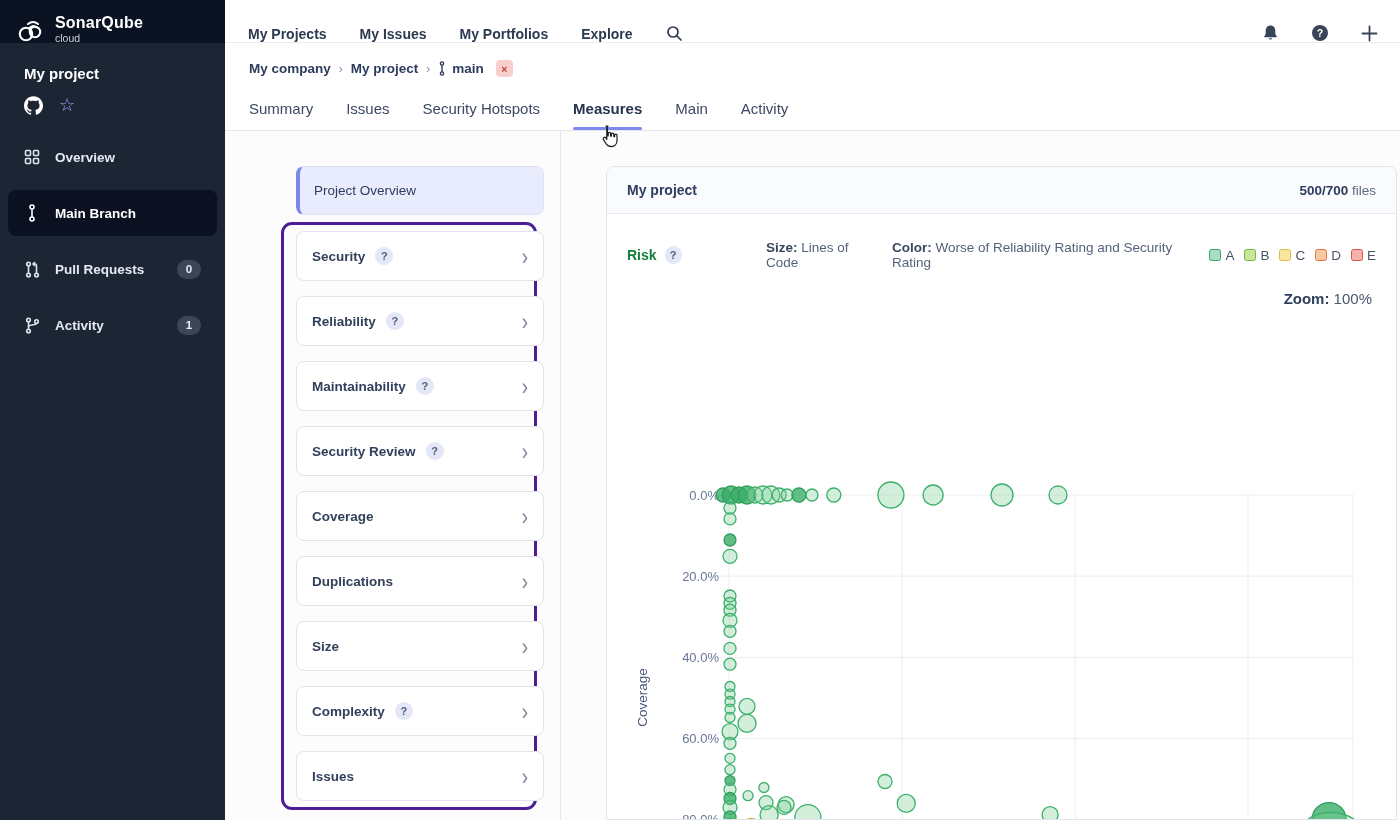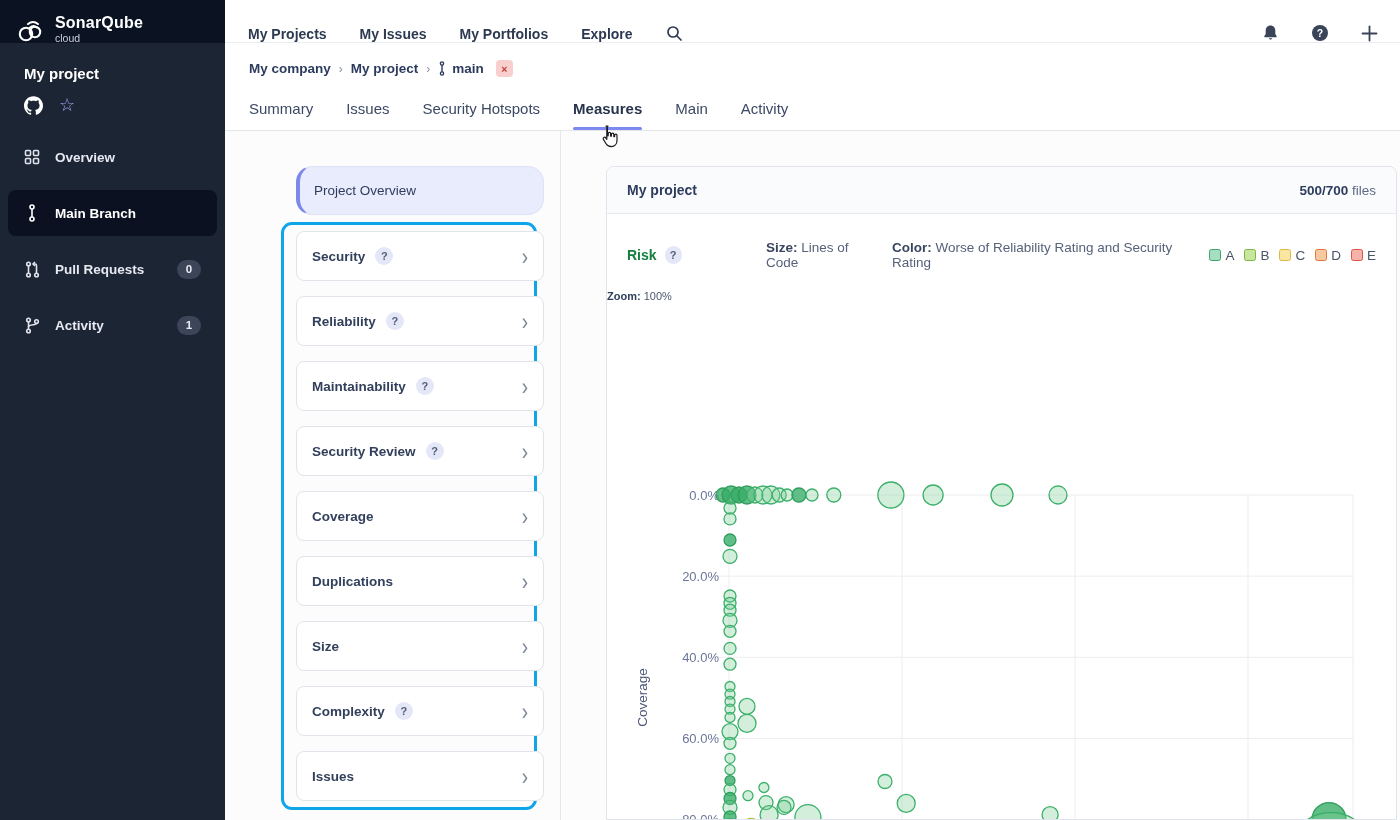--- a/index.html
+++ b/index.html
@@ -45,42 +45,42 @@
   .vert-divider { position:absolute; left:560px; top:131px; width:1px; height:689px; background:#e5e7ed; }
   
   .mnav { position:absolute; left:281px; top:166px; width:278px; }
   .mcard { background:#fff; border:1px solid #e2e4eb; border-radius:8px; height:50px;
     display:flex; align-items:center; padding:0 15px; gap:10px; cursor:pointer; }
   .mcard-label { font-weight:bold; font-size:13.5px; color:#33405c; }
   .help-badge { width:18px; height:18px; border-radius:50%; background:#e4e7f8; color:#545f76;
     font-size:11px; font-weight:bold; display:flex; align-items:center; justify-content:center; cursor:pointer; }
   .chev { margin-left:auto; color:#7d8798; font-size:19px; line-height:1; font-weight:normal; transform:scaleY(1.3); }
   .overview-card { width:248px; margin-left:15px; height:49px; background:#e9ecfc; border:1px solid #dde2f7;
-    border-left:4px solid #7b88ec; border-radius:16px; display:flex; align-items:center; padding:0 14px;
+    border-left:4px solid #7b88ec; border-radius:8px; display:flex; align-items:center; padding:0 14px;
     font-size:13.5px; color:#2f3c5e; cursor:pointer; }
-  .red-box { margin-top:7px; border:3px solid #0ea5e9; border-radius:11px; padding:6px 0 6px 12px; width:256px; }
+  .red-box { margin-top:7px; border:3px solid #4c1d95; border-radius:11px; padding:6px 0 6px 12px; width:256px; }
   .red-box .mcard { width:248px; margin-bottom:15px; }
   .red-box .mcard:last-child { margin-bottom:0; }
   
   .chart-card { position:absolute; left:606px; top:166px; width:791px; height:654px; background:#fff;
     border:1px solid #e2e4eb; border-radius:8px 8px 0 0; overflow:hidden; }
   .chart-head { height:47px; display:flex; align-items:center; padding:0 20px; background:#fafbfd; border-bottom:1px solid #e8eaef; }
   .chart-title { font-weight:bold; font-size:14px; color:#2e3c5e; }
   .files { margin-left:auto; font-size:13.5px; color:#5e6a82; }
   .files b { color:#2e3c5e; }
   .risk-row { display:flex; align-items:center; padding:26px 20px 0 20px; font-size:13.5px; }
   .risk-label { font-weight:bold; color:#15803d; margin-right:8px; font-size:14px; }
   .meta { color:#56627a; }
   .meta b { color:#3a4660; }
   .meta + .meta { margin-left:14px; }
   .risk-meta-block { margin-left:84px; display:flex; align-items:center; }
   .legend { display:flex; align-items:center; gap:10px; margin-left:12px; }
   .legend-item { display:flex; align-items:center; gap:4px; color:#4a5568; font-size:13.5px; }
   .swatch { width:12px; height:12px; border-radius:2.5px; border:1.5px solid transparent; }
-  .zoom-row { padding:20px 24px 0 0; font-size:11px; color:#4b5871; }
+  .zoom-row { text-align:right; padding:20px 24px 0 0; font-size:15px; color:#4b5871; }
   .zoom-row b { color:#31405e; }
   #risk-chart { position:absolute; left:0; top:300px; }
   
   .cursor { position:absolute; left:597px; top:124px; z-index:20; pointer-events:none; }
 </style>
 </head>
 <body>
 
 <div class="sidebar">
   <div class="sidebar-top">

